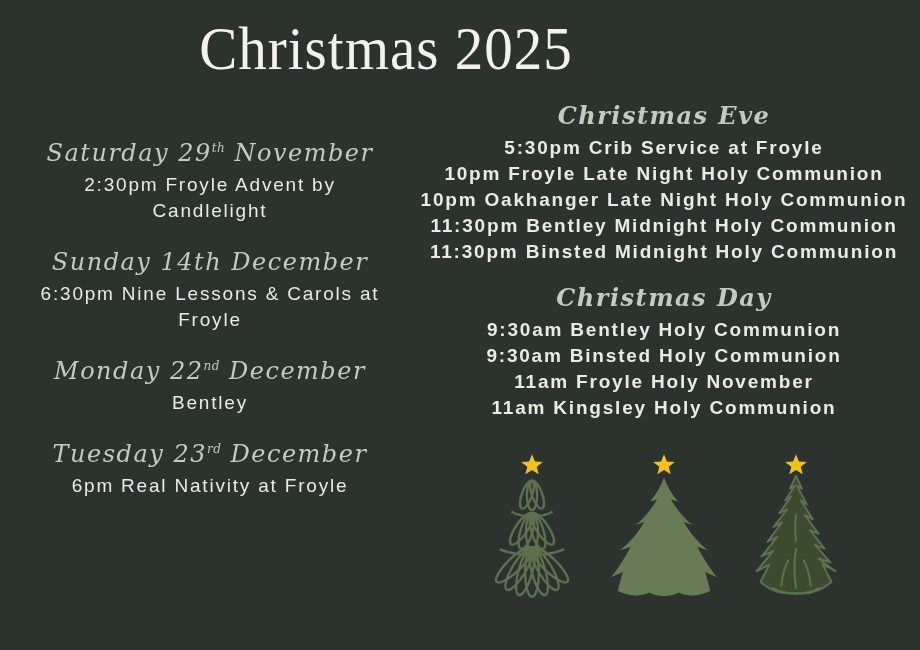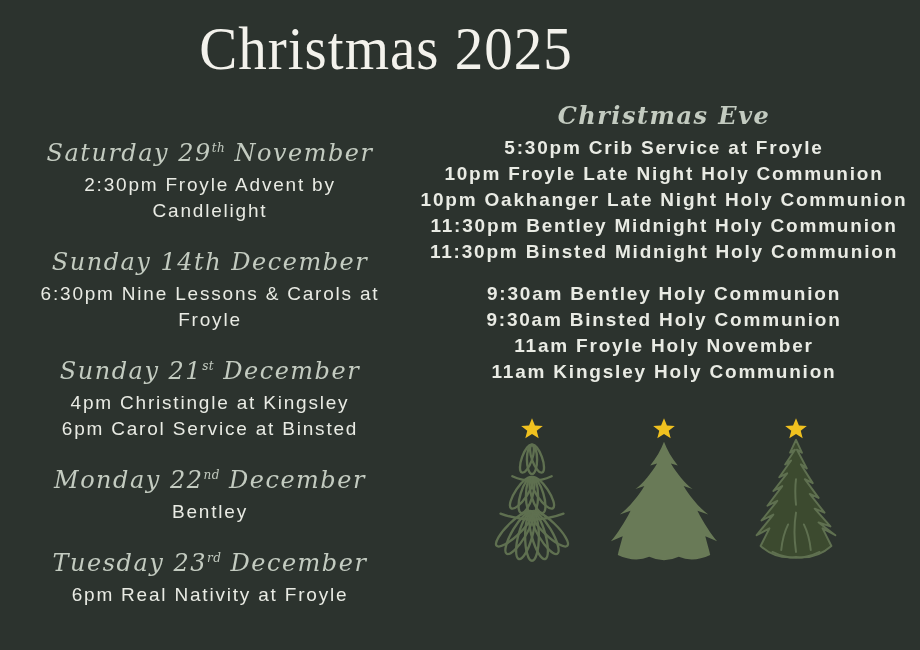--- a/index.html
+++ b/index.html
@@ -57,25 +57,20 @@
       <div class="event-line">2:30pm Froyle Advent by</div>
       <div class="event-line">Candlelight</div>
     </div>
 
     <div class="section">
       <div class="script-date"><span>Sunday 14th December</span><sup></sup><span></span></div>
       <div class="event-line">6:30pm Nine Lessons &amp; Carols at</div>
       <div class="event-line">Froyle</div>
     </div>
 
-    <div class="section">
-      <div class="script-date"><span>Sunday 21</span><sup>st</sup><span> December</span></div>
-      <div class="event-line">4pm Christingle at Kingsley</div>
-      <div class="event-line">6pm Carol Service at Binsted</div>
-    </div>
 
     <div class="section">
       <div class="script-date"><span>Monday 22</span><sup>nd</sup><span> December</span></div>
       <div class="event-line">Bentley</div>
     </div>
 
     <div class="section">
       <div class="script-date"><span>Tuesday 23</span><sup>rd</sup><span> December</span></div>
       <div class="event-line">6pm Real Nativity at Froyle</div>
     </div>
@@ -87,20 +82,21 @@
     <div class="section">
       <div class="script-date"><span>Christmas Eve</span></div>
       <div class="event-line">5:30pm Crib Service at Froyle</div>
       <div class="event-line">10pm Froyle Late Night Holy Communion</div>
       <div class="event-line">10pm Oakhanger Late Night Holy Communion</div>
       <div class="event-line">11:30pm Bentley Midnight Holy Communion</div>
       <div class="event-line">11:30pm Binsted Midnight Holy Communion</div>
     </div>
 
     <div class="section">
+      <div class="script-date"><span>Christmas Day</span></div>
       <div class="event-line">9:30am Bentley Holy Communion</div>
       <div class="event-line">9:30am Binsted Holy Communion</div>
       <div class="event-line">11am Froyle Holy November</div>
       <div class="event-line">11am Kingsley Holy Communion</div>
     </div>
 
     <div class="trees">
 
       <svg class="tree" viewBox="0 0 120 150" aria-hidden="true">
         <path class="t-star" d="M60 2 L63 9.4 L71 9.8 L64.8 14.8 L66.8 22.4 L60 18.1 L53.2 22.4 L55.2 14.8 L49 9.8 L57 9.4 Z"></path>

